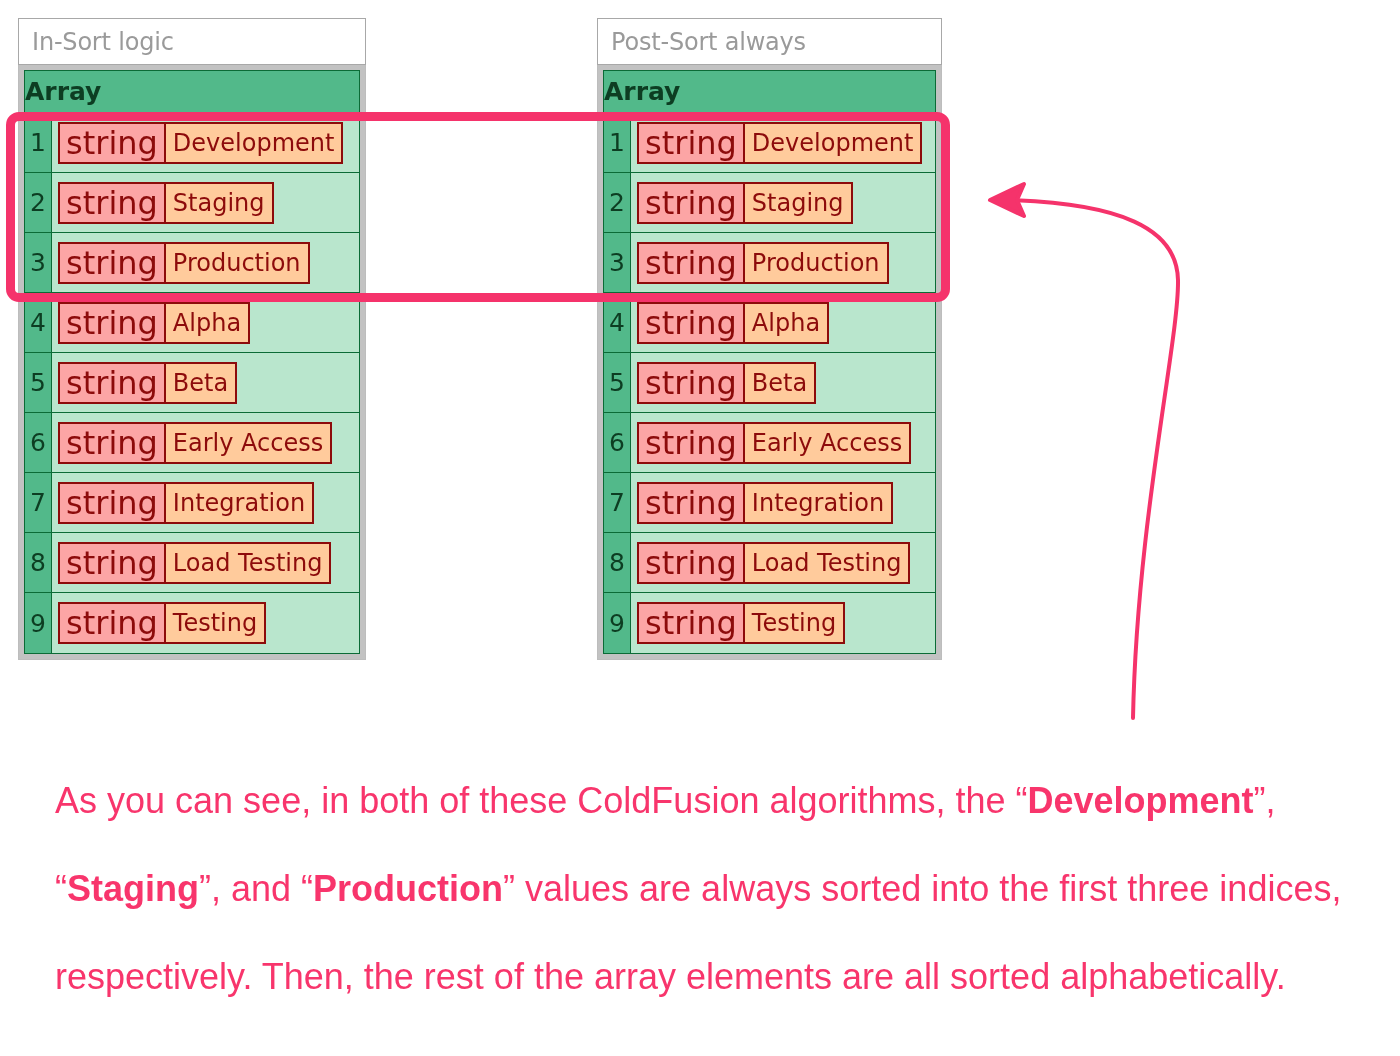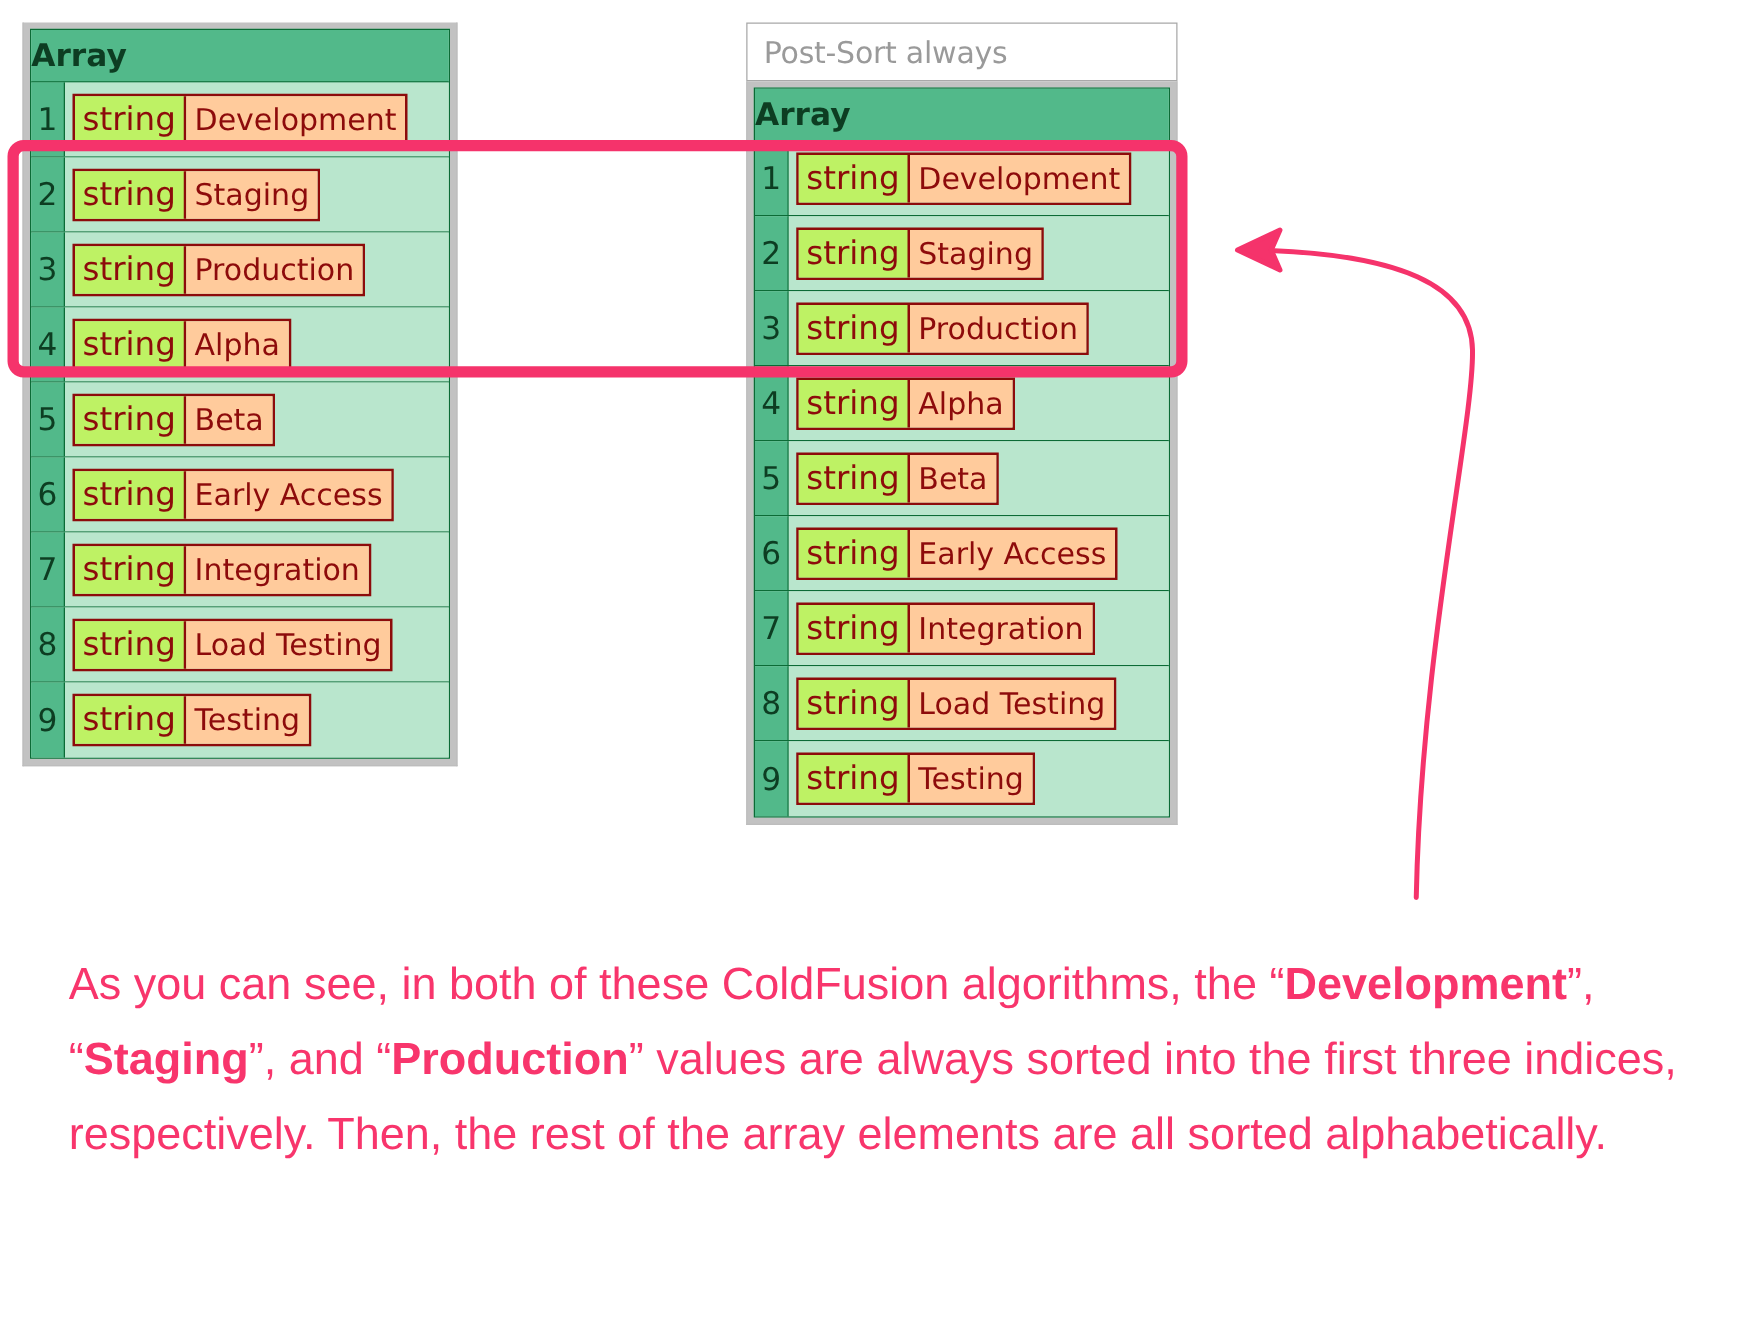--- a/index.html
+++ b/index.html
@@ -101,26 +101,26 @@
   }
 
   .chip {
     display: inline-flex;
     align-items: stretch;
     height: 42px;
     border: 2px solid #8d0b0b;
     box-sizing: border-box;
   }
   .chip-type {
-    background: #bef264;
+    background: #fca5a5;
     display: flex;
     align-items: center;
     padding: 0 6px;
     border-right: 2px solid #8d0b0b;
-    font-size: 26px;
+    font-size: 32px;
     color: #8d0b0b;
     font-family: "DejaVu Sans", sans-serif;
     white-space: nowrap;
   }
   .chip-value {
     background: #ffcb9c;
     display: flex;
     align-items: center;
     padding: 0 7px;
     font-size: 24px;
@@ -152,30 +152,33 @@
     pointer-events: none;
   }
 
   
   #caption {
     position: absolute;
     left: 55px;
     top: 757px;
     width: 1290px;
     font-size: 36px;
-    line-height: 60px;
+    line-height: 88px;
     color: #f8356c;
     font-family: "Liberation Sans", sans-serif;
   }
   #caption b { font-weight: bold; }
 </style>
 </head>
 <body>
 
 <div class="panel" id="panel-left">
+  <div class="panel-header">
+    <span class="panel-header-label">In-Sort logic</span>
+  </div>
   <div class="panel-body">
     <div class="array-table">
       <div class="array-title">Array</div>
       <div id="rows-left">
           <div class="array-row">
             <div class="row-index">1</div>
             <div class="row-cell">
               <div class="chip">
                 <div class="chip-type">string</div>
                 <div class="chip-value">Development</div>

